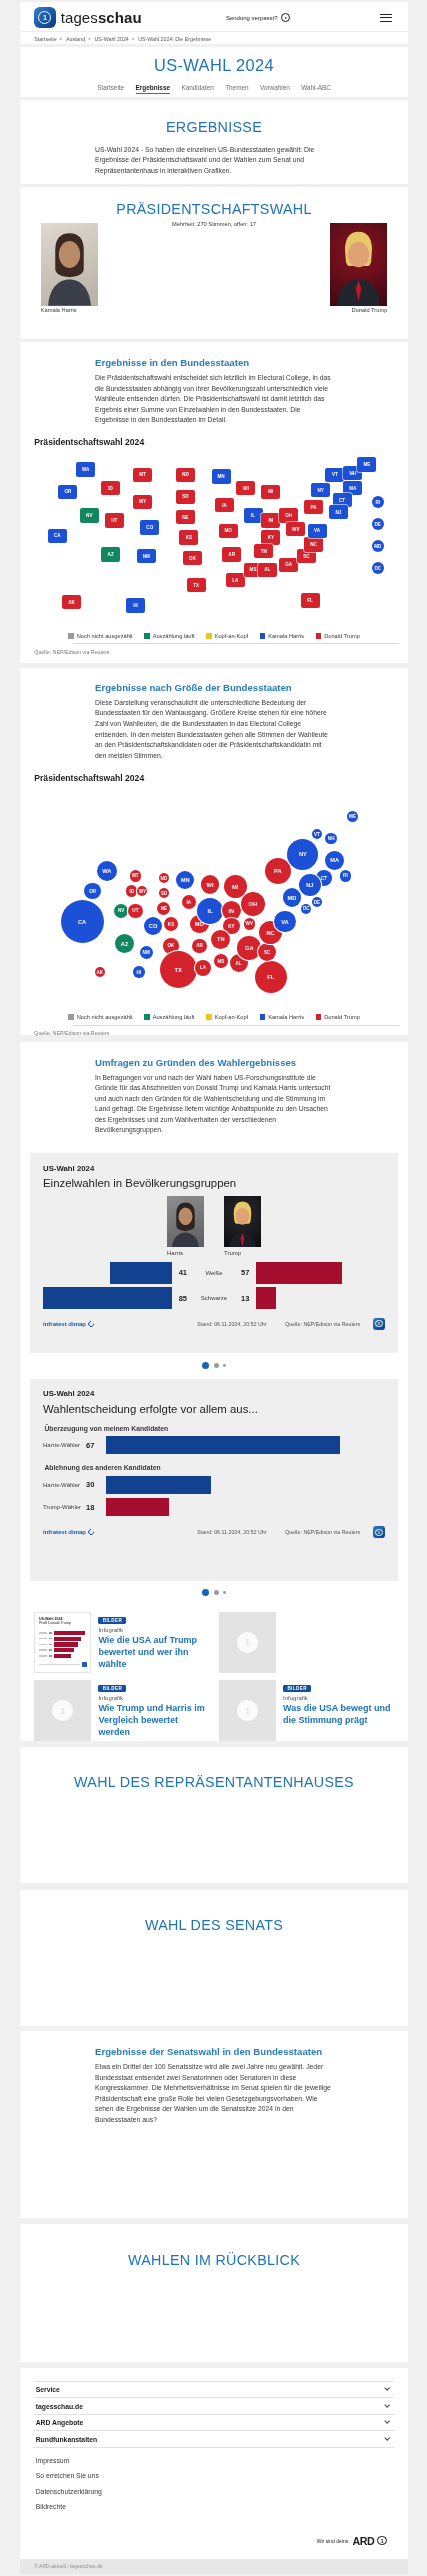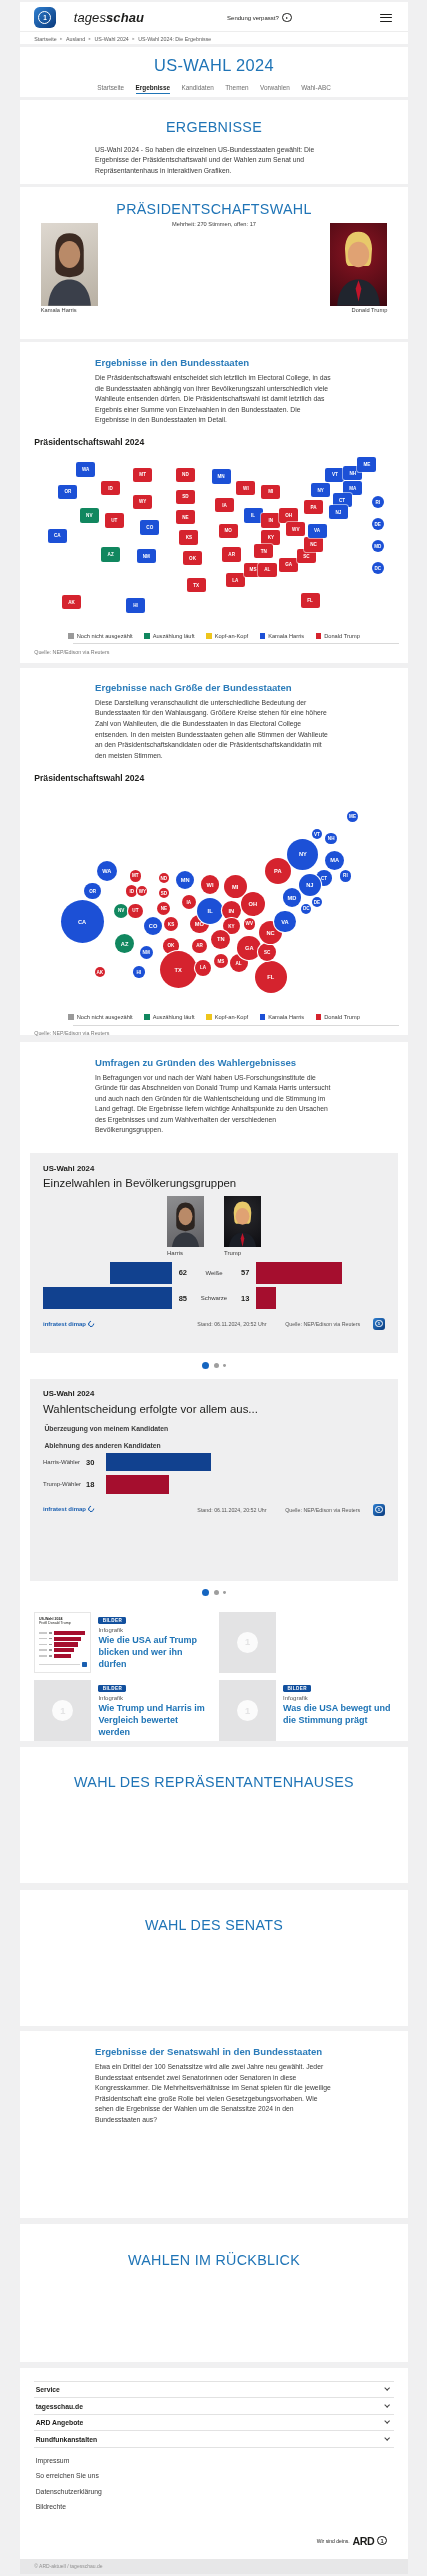--- a/index.html
+++ b/index.html
@@ -5,21 +5,21 @@
   * { margin:0; padding:0; box-sizing:border-box; }
   html,body { width:428px; background:#f0f0f1; font-family:"Liberation Sans", sans-serif; color:#1d1d1b; }
   body { height:2576px; overflow:hidden; padding-top:2.1px; }
   .card { width:388px; margin:0 auto; background:#fff; position:relative; }
 
   
   .hdr { height:42px; margin-bottom:2.9px; }
   .hdr-top { display:flex; align-items:center; padding:5px 15.7px 2.9px 14.3px; }
   .app-logo { width:21.4px; height:21.4px; border-radius:5.7px; background:linear-gradient(135deg,#2f7fd0,#0a3a7c); display:flex; align-items:center; justify-content:center; flex:0 0 auto; }
   .app-logo .globe { width:13px; height:13px; border:1.4px solid #fff; border-radius:50%; display:flex; align-items:center; justify-content:center; color:#fff; font-size:6.4px; font-weight:bold; }
-  .wordmark { font-size:13px; margin-left:18px; letter-spacing:0.1px;font-style:italic; }
+  .wordmark { font-size:15px; margin-left:5px; letter-spacing:0.1px; }
   .wordmark b { font-weight:700; }
   .watch { margin-left:auto; margin-right:auto; display:flex; align-items:center; gap:3.6px; font-size:6px; color:#1d1d1b; }
   .play-btn { width:9.3px; height:9.3px; border:0.9px solid #1d1d1b; border-radius:50%; display:flex; align-items:center; justify-content:center; }
   .play-btn::before { content:""; width:0; height:0; border-left:2.9px solid #1d1d1b; border-top:1.8px solid transparent; border-bottom:1.8px solid transparent; margin-left:0.7px; }
   .burger { width:12px; display:flex; flex-direction:column; gap:2.1px; margin-left:5.7px; }
   .burger span { height:1.4px; background:#1d1d1b; border-radius:0.7px; }
   .bc-row { border-top:0.7px solid #ededed; padding:3.6px 14.3px 0 14.3px; font-size:5.3px; color:#5a5a5a; display:flex; gap:3.6px; align-items:center; flex-wrap:nowrap; white-space:nowrap; overflow:hidden; }
   .bc-sep { font-size:4.3px; color:#9a9a9a; }
 
   
@@ -432,21 +432,21 @@
             </svg>
         </div>
         <div class="p-label">Trump</div>
       </div>
     </div>
     <div class="demo-rows" id="demo-rows">
         <div class="demo-row">
           <div class="zone l">
             <div class="hbar" style="width: 48.2353%; background: rgb(17, 65, 143);"></div>
           </div>
-          <span class="val">62</span>
+          <span class="val">41</span>
           <span class="cat">Weiße</span>
           <span class="val">57</span>
           <div class="zone r">
             <div class="hbar" style="width: 67.0588%; background: rgb(165, 14, 46);"></div>
           </div>
         </div>
         <div class="demo-row">
           <div class="zone l">
             <div class="hbar" style="width: 100%; background: rgb(17, 65, 143);"></div>
           </div>
@@ -474,20 +474,27 @@
     <span class="dot d1"></span>
     <span class="dot d2"></span>
     <span class="dot d3"></span>
   </div>
 
   <div class="chart-card chart2">
     <div class="kicker">US-Wahl 2024</div>
     <div class="c-title">Wahlentscheidung erfolgte vor allem aus...</div>
     <div id="decision-groups">
         <div class="dec-group-label">Überzeugung von meinem Kandidaten</div>
+        <div class="dec-row">
+          <span class="lbl">Harris-Wähler</span>
+          <span class="val">67</span>
+          <div class="zone">
+            <div class="hbar" style="width: 83.75%; background: rgb(17, 65, 143);"></div>
+          </div>
+        </div>
         <div class="dec-group-label">Ablehnung des anderen Kandidaten</div>
         <div class="dec-row">
           <span class="lbl">Harris-Wähler</span>
           <span class="val">30</span>
           <div class="zone">
             <div class="hbar" style="width: 37.5%; background: rgb(17, 65, 143);"></div>
           </div>
         </div>
         <div class="dec-row">
           <span class="lbl">Trump-Wähler</span>
@@ -558,21 +565,21 @@
             </div>
           </div>
         <div class="mini-foot">
             <span class="fline"></span>
             <span class="mini-ard"></span>
           </div>
       </div>
       <div>
         <span class="t-badge">BILDER</span>
         <div class="t-kicker">Infografik</div>
-        <div class="t-title">Wie die USA auf Trump blicken und wer ihn dürfen</div>
+        <div class="t-title">Wie die USA auf Trump bewertet und wer ihn wählte</div>
       </div>
     </div>
     <div class="teaser">
       <div class="thumb">
           <span class="globe-ph">1</span>
         </div>
     </div>
     <div class="teaser">
       <div class="thumb">
           <span class="globe-ph">1</span>

